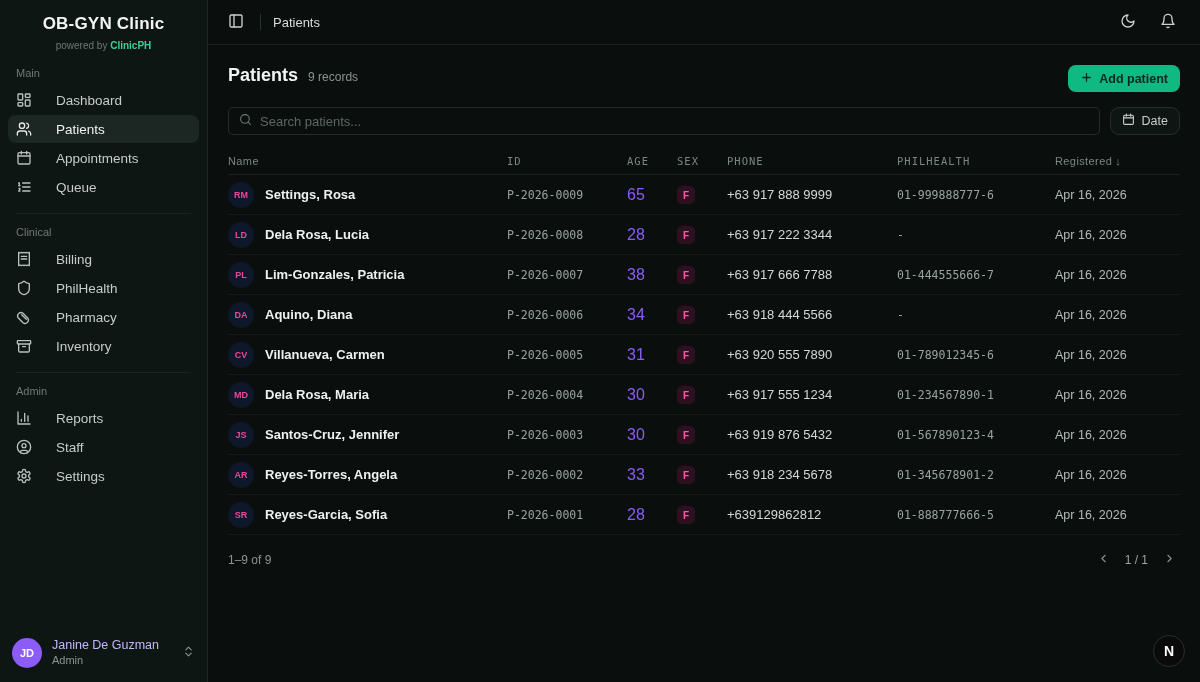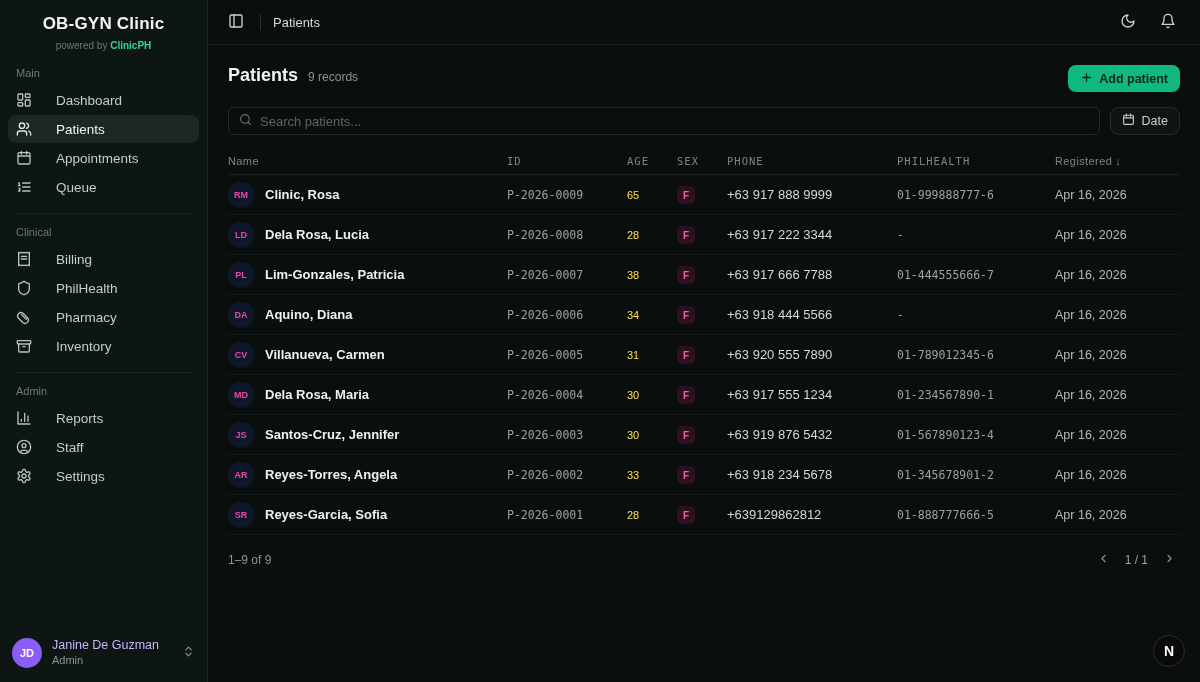--- a/index.html
+++ b/index.html
@@ -130,21 +130,21 @@
   .name-cell { display:flex; align-items:center; gap:11px; }
   .row-avatar {
     width:26px; height:26px; border-radius:50%;
     background:#0f172a; color:#ec4899;
     font-size:9px; font-weight:bold;
     display:flex; align-items:center; justify-content:center;
     flex-shrink:0;
   }
   .pname { font-size:13px; font-weight:bold; color:#eef1f0; }
   .cell-mono { font-family:"DejaVu Sans Mono", monospace; font-size:11.5px; color:#99a39f; }
-  .cell-age { font-size:11px; color:#fde047; }
+  .cell-age { font-size:16px; color:#8b5cf6; }
   .sex-badge {
     width:18px; height:18px; border-radius:5px;
     background:#2e1120; color:#f25fa8;
     font-size:10px; font-weight:bold;
     display:inline-flex; align-items:center; justify-content:center;
   }
   .cell-phone { font-size:13px; color:#d4d9d7; }
   .cell-reg { font-size:12.5px; color:#b3bab7; }
 
   .table-footer {
@@ -388,21 +388,21 @@
           <span class="th mono">AGE</span>
           <span class="th mono">SEX</span>
           <span class="th mono">PHONE</span>
           <span class="th mono">PHILHEALTH</span>
           <span class="th"><span>Registered</span><span class="sort-arrow">↓</span></span>
         </div>
         <div>
   <div class="trow grid-cols">
     <span class="name-cell">
       <span class="row-avatar">RM</span>
-      <span class="pname">Clinic, Rosa</span>
+      <span class="pname">Settings, Rosa</span>
     </span>
     <span class="cell-mono">P-2026-0009</span>
     <span class="cell-age">65</span>
     <span><span class="sex-badge">F</span></span>
     <span class="cell-phone">+63 917 888 9999</span>
     <span class="cell-mono">01-999888777-6</span>
     <span class="cell-reg">Apr 16, 2026</span>
   </div>
 
   <div class="trow grid-cols">

